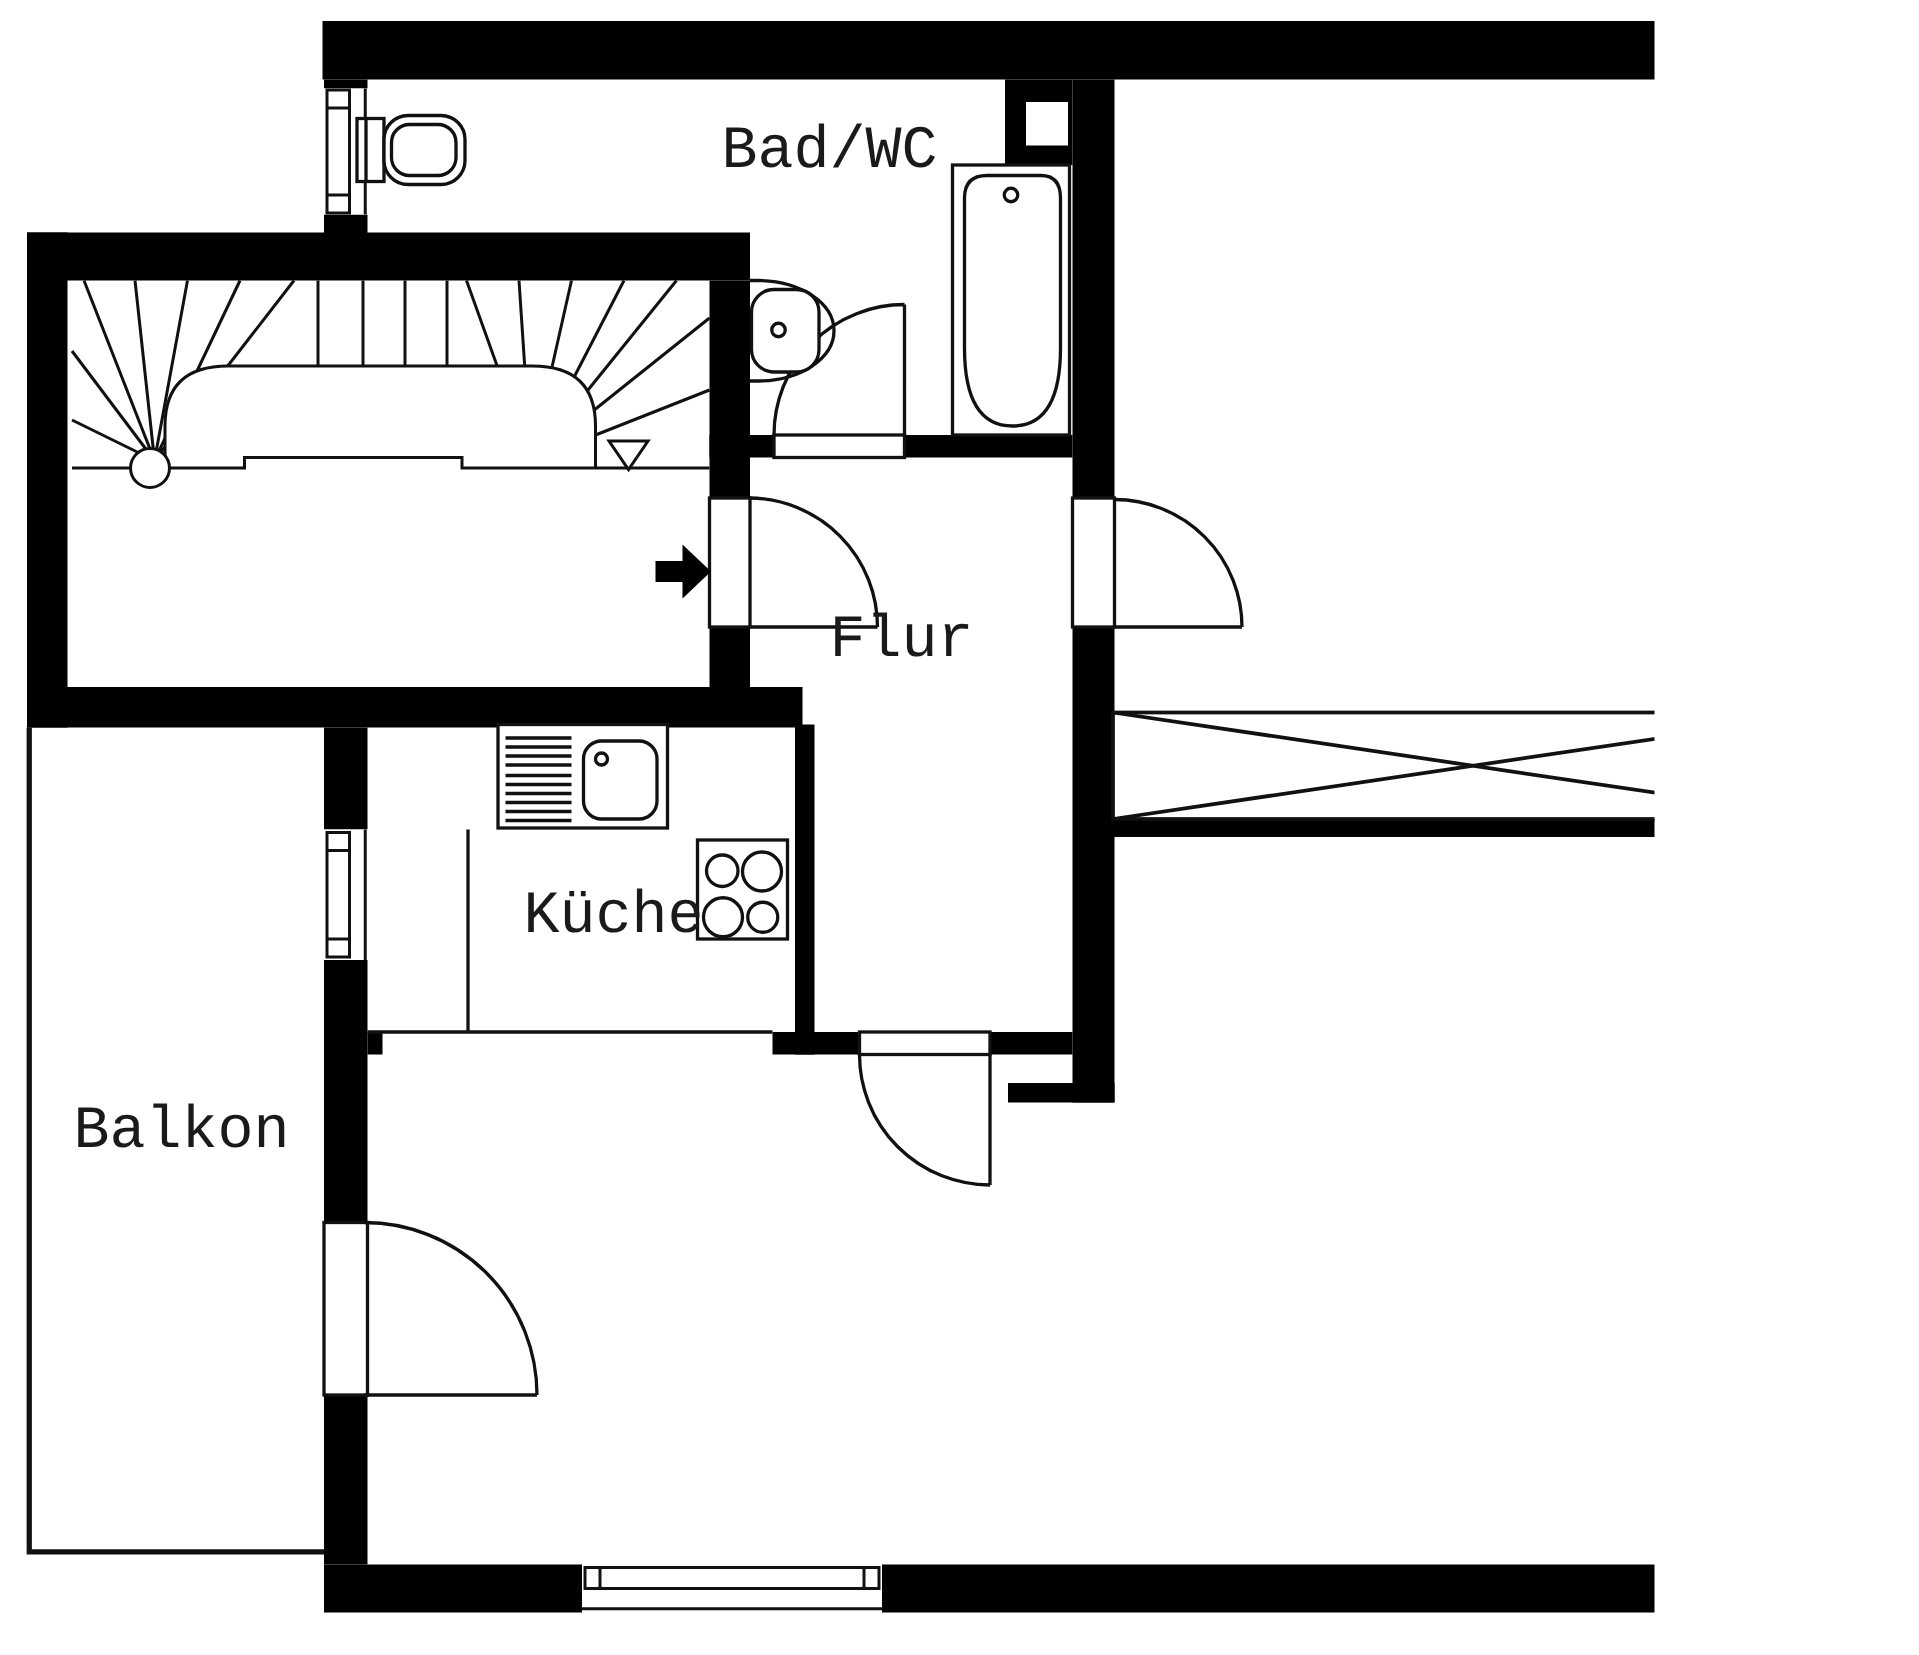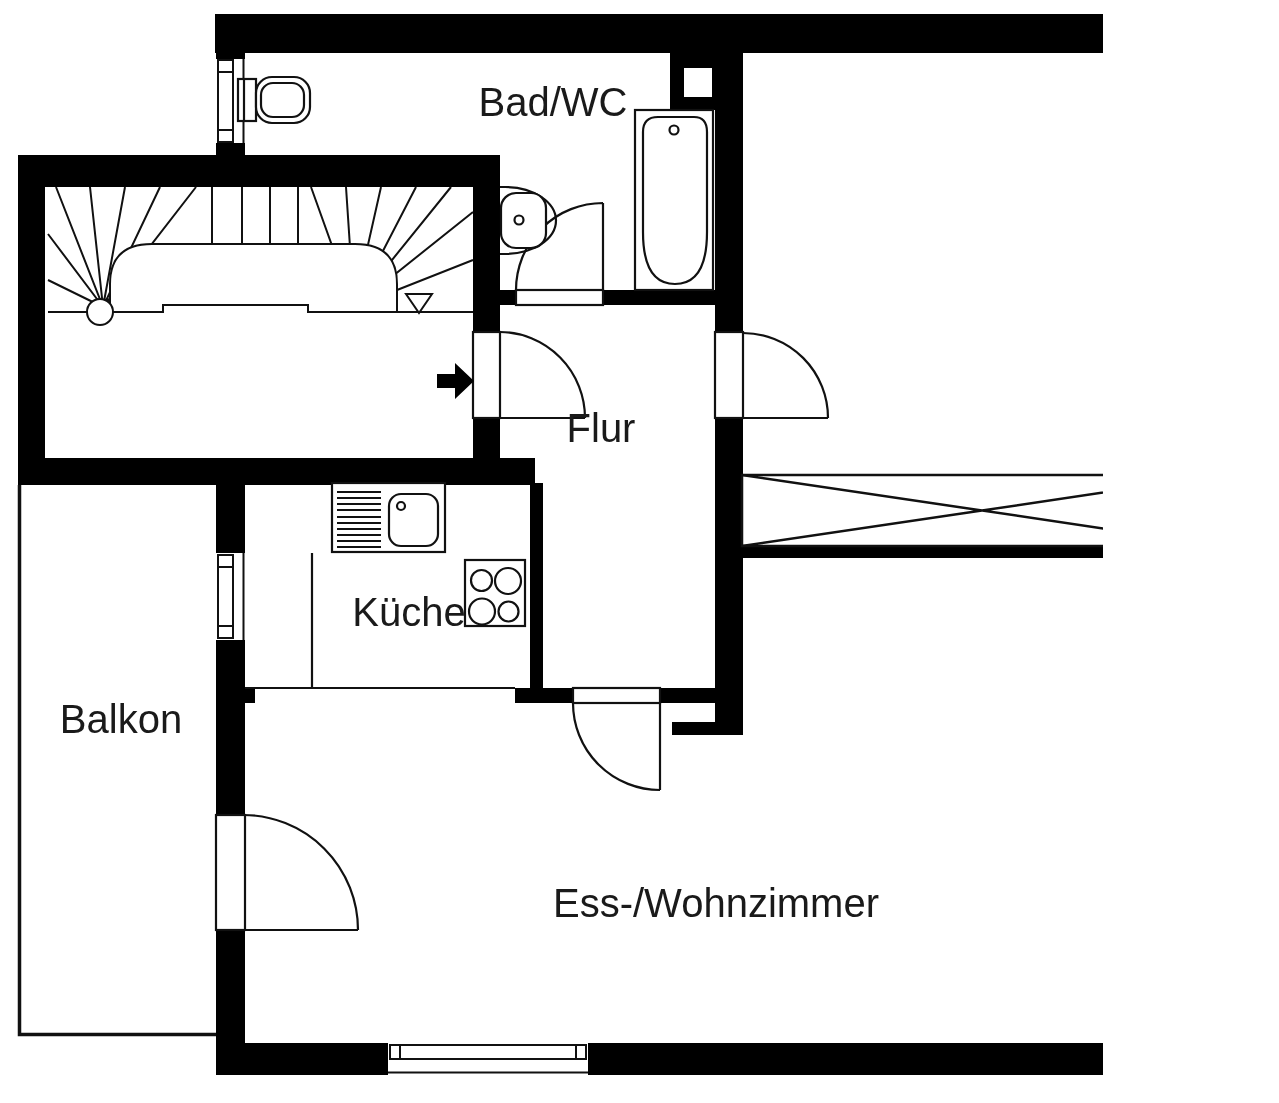--- a/index.html
+++ b/index.html
@@ -1,20 +1,20 @@
 <!DOCTYPE html>
 <html><head>
 <meta charset="utf-8">
 <style>
   html,body{margin:0;padding:0;background:#ffffff;}
   #plan-wrap{
     position:relative;
     width:1103px;height:1103px;
     background:#ffffff;
-    font-family:Liberation Sans, sans-serif;
+    font-family:Liberation Mono, monospace;
     overflow:hidden;
   }
   #plan-svg{position:absolute;left:0;top:0;}
   .room-label{
     position:absolute;
     transform:translate(-50%,-50%);
     font-size:40px;
     color:#1a1a1a;
     white-space:nowrap;
     letter-spacing:0px;
@@ -172,16 +172,15 @@
     </g>
 
     <g stroke="#111111" stroke-width="3.5" fill="none">
       <path d="M19.5 485 L19.5 1034.5 L216 1034.5"></path>
     </g>
   </svg>
 
   <div class="room-label" style="left:553px;  top:102px;">Bad/WC</div>
   <div class="room-label" style="left:601px;  top:428px;">Flur</div>
   <div class="room-label" style="left:409px;  top:612px;">Küche</div>
-  <div class="room-label" style="left:121px;  top:719px;">Balkon</div>
-  <div class="room-label" style="left:716px;  top:903px;">Ess-/Wohnzimmer</div>
+  <div class="room-label" style="left:121px;  top:755px;">Balkon</div>
 
 </div>
 
 </body></html>

